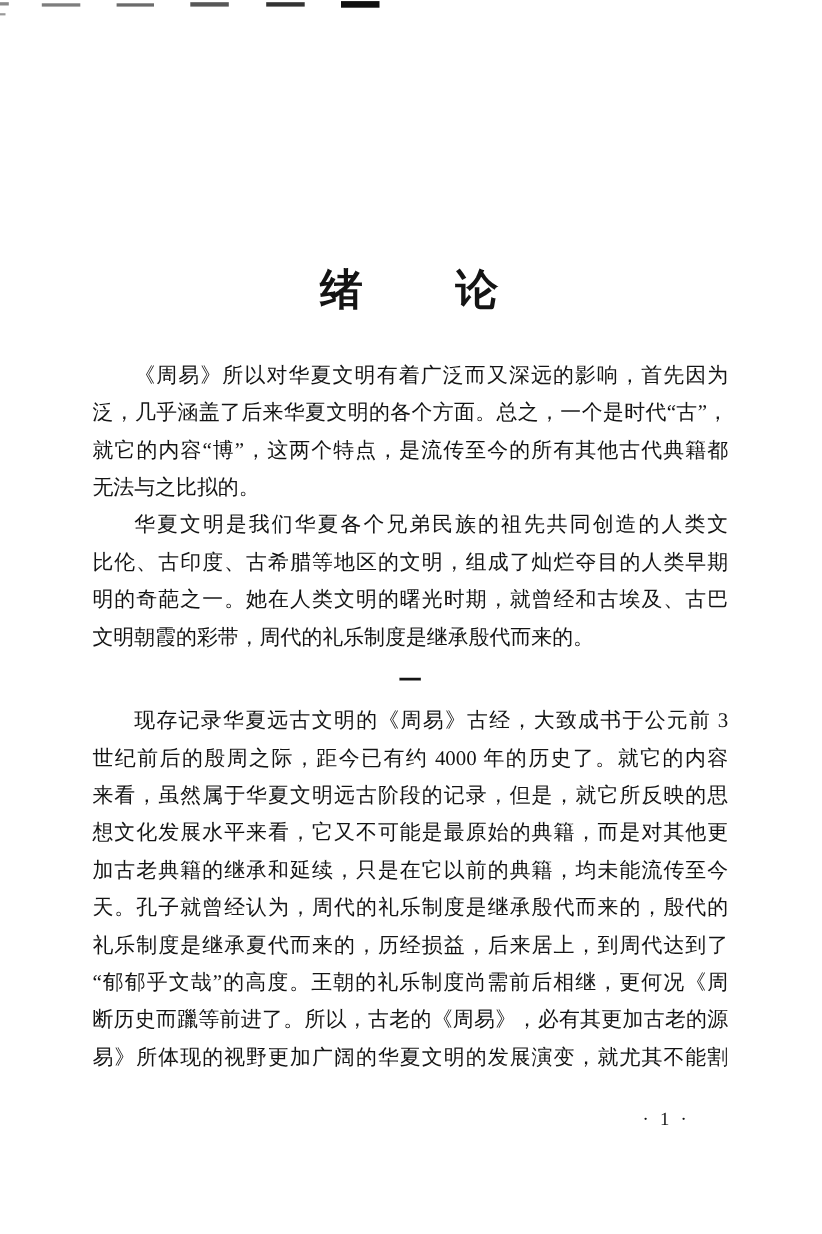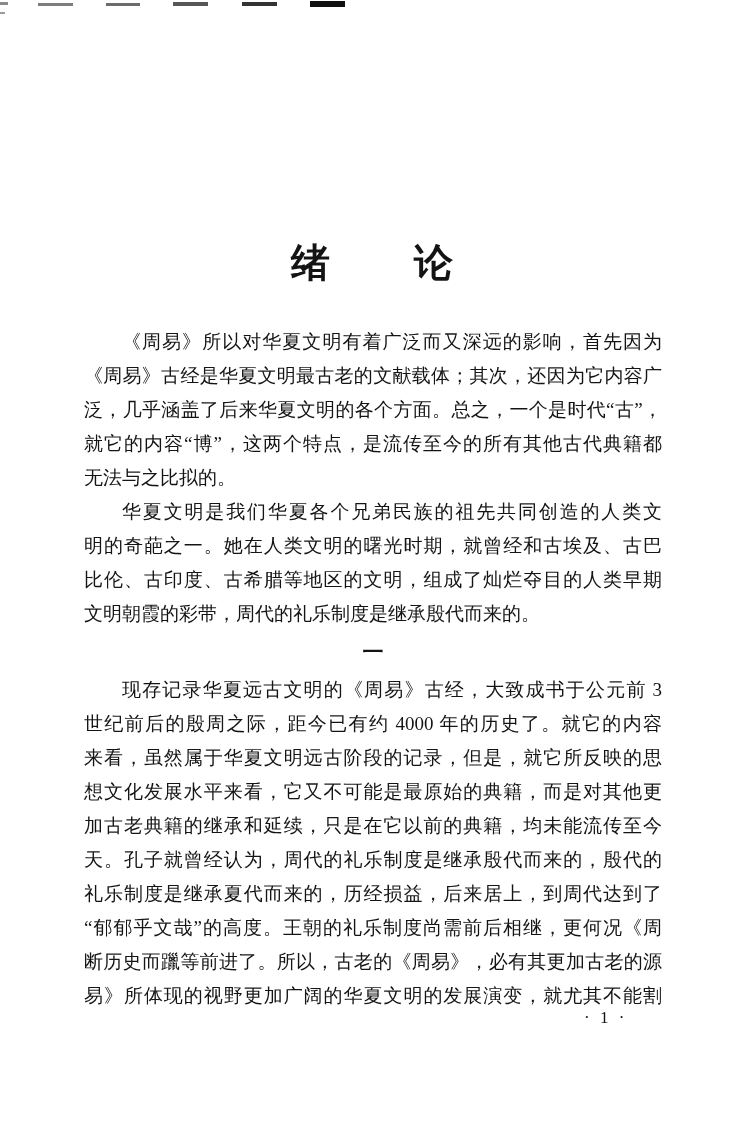--- a/index.html
+++ b/index.html
@@ -80,30 +80,29 @@
   <div class="artifact" style="left:173px; top:2px; width:35px; height:4px; background:#575757;"></div>
   <div class="artifact" style="left:242px; top:2px; width:35px; height:4px; background:#333333;"></div>
   <div class="artifact" style="left:310px; top:1px; width:35px; height:6px; background:#101010;"></div>
 
   <div class="chapter-title">绪　　论</div>
 
   <div class="text-block">
 
     <div class="para">
       <div class="line indent">《周易》所以对华夏文明有着广泛而又深远的影响，首先因为</div>
-      <div class="line">《周易》古经是华夏文明最古老的文献载体；其次，还因为它内容广</div>
       <div class="line">泛，几乎涵盖了后来华夏文明的各个方面。总之，一个是时代“古”，</div>
       <div class="line">就它的内容“博”，这两个特点，是流传至今的所有其他古代典籍都</div>
       <div class="line no-stretch">无法与之比拟的。</div>
     </div>
 
     <div class="para">
       <div class="line indent">华夏文明是我们华夏各个兄弟民族的祖先共同创造的人类文</div>
+      <div class="line">比伦、古印度、古希腊等地区的文明，组成了灿烂夺目的人类早期</div>
       <div class="line">明的奇葩之一。她在人类文明的曙光时期，就曾经和古埃及、古巴</div>
-      <div class="line">比伦、古印度、古希腊等地区的文明，组成了灿烂夺目的人类早期</div>
       <div class="line no-stretch">文明朝霞的彩带，周代的礼乐制度是继承殷代而来的。</div>
     </div>
 
     <div class="section-number">一</div>
 
     <div class="para">
       <div class="line indent">现存记录华夏远古文明的《周易》古经，大致成书于公元前 3</div>
       <div class="line">世纪前后的殷周之际，距今已有约 4000 年的历史了。就它的内容</div>
       <div class="line">来看，虽然属于华夏文明远古阶段的记录，但是，就它所反映的思</div>
       <div class="line">想文化发展水平来看，它又不可能是最原始的典籍，而是对其他更</div>

